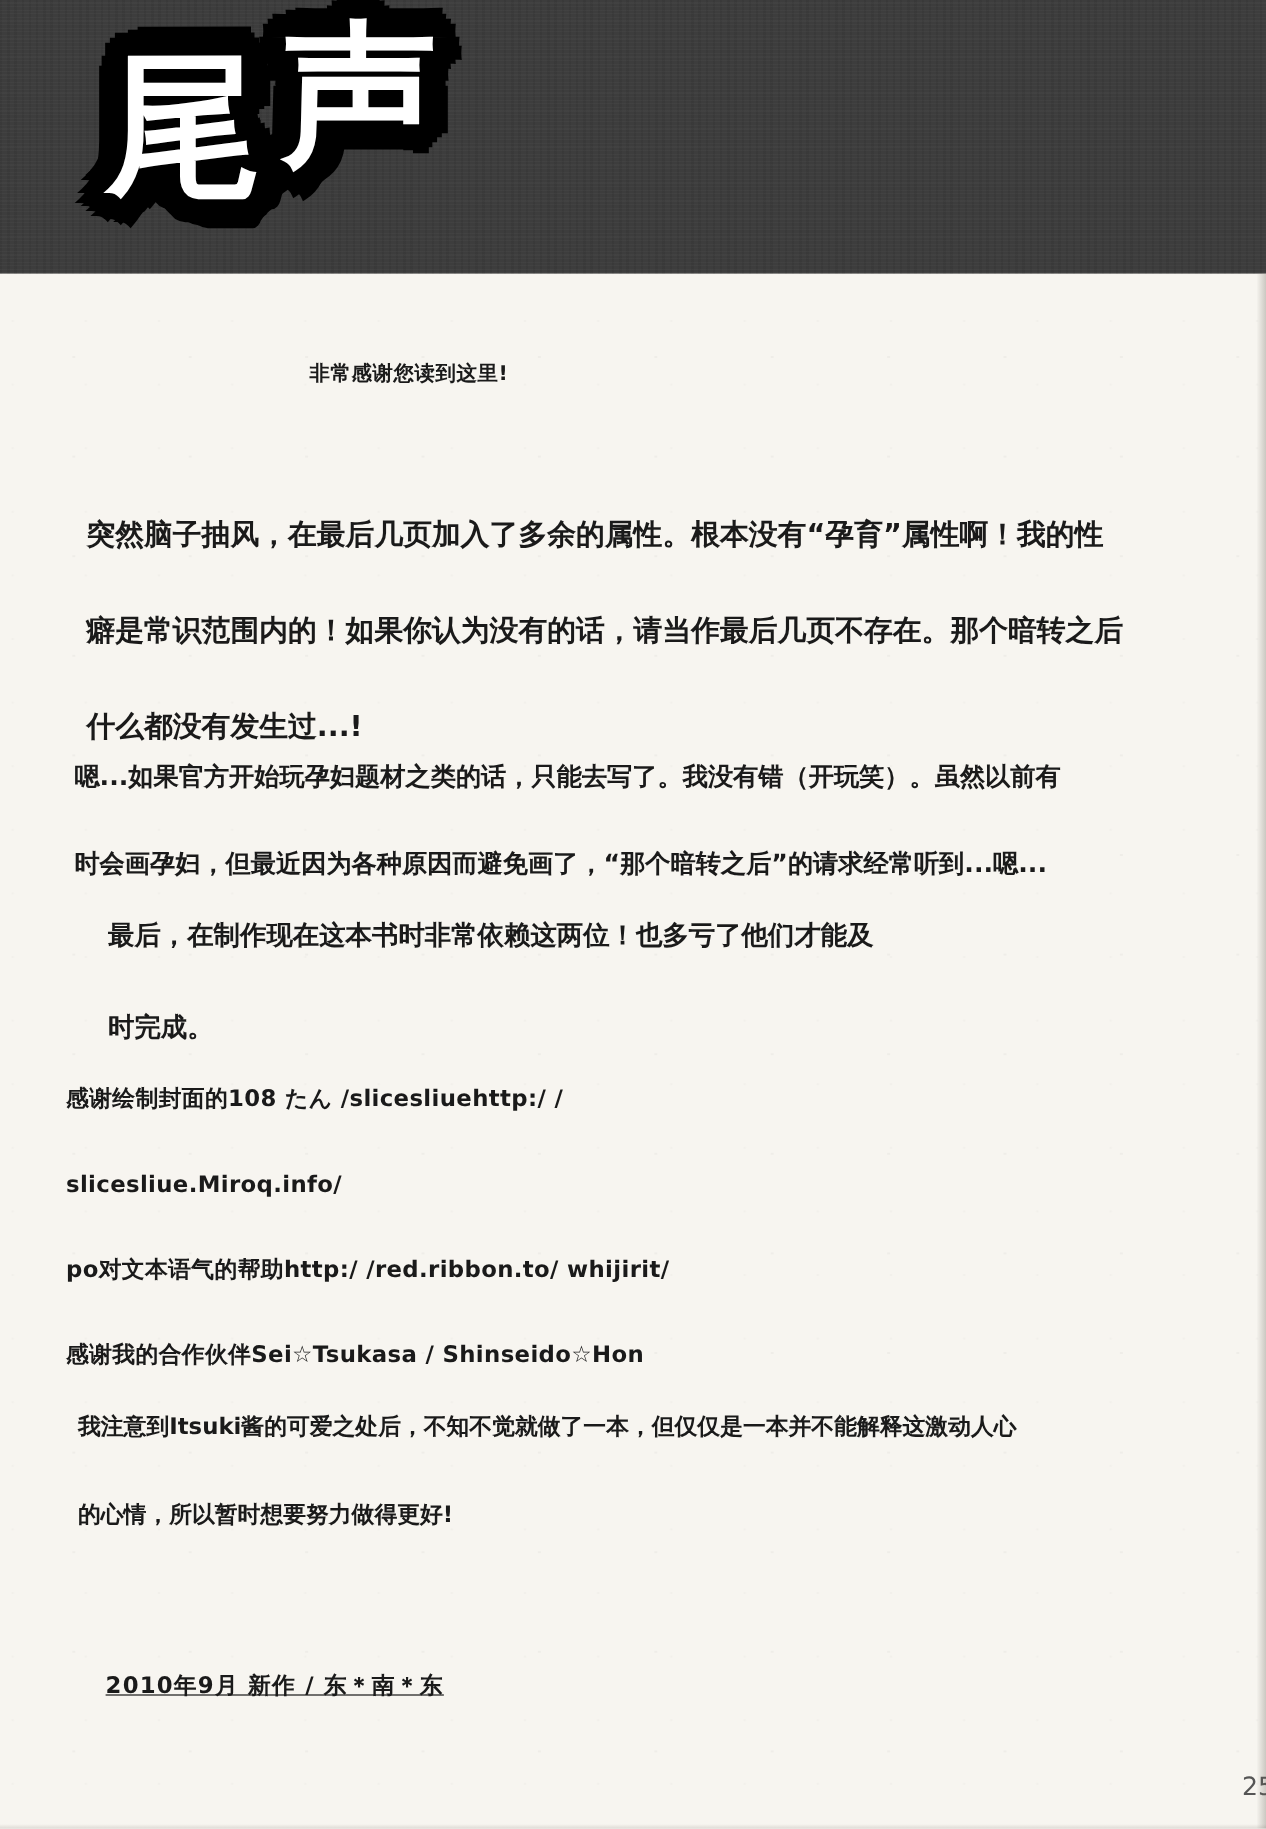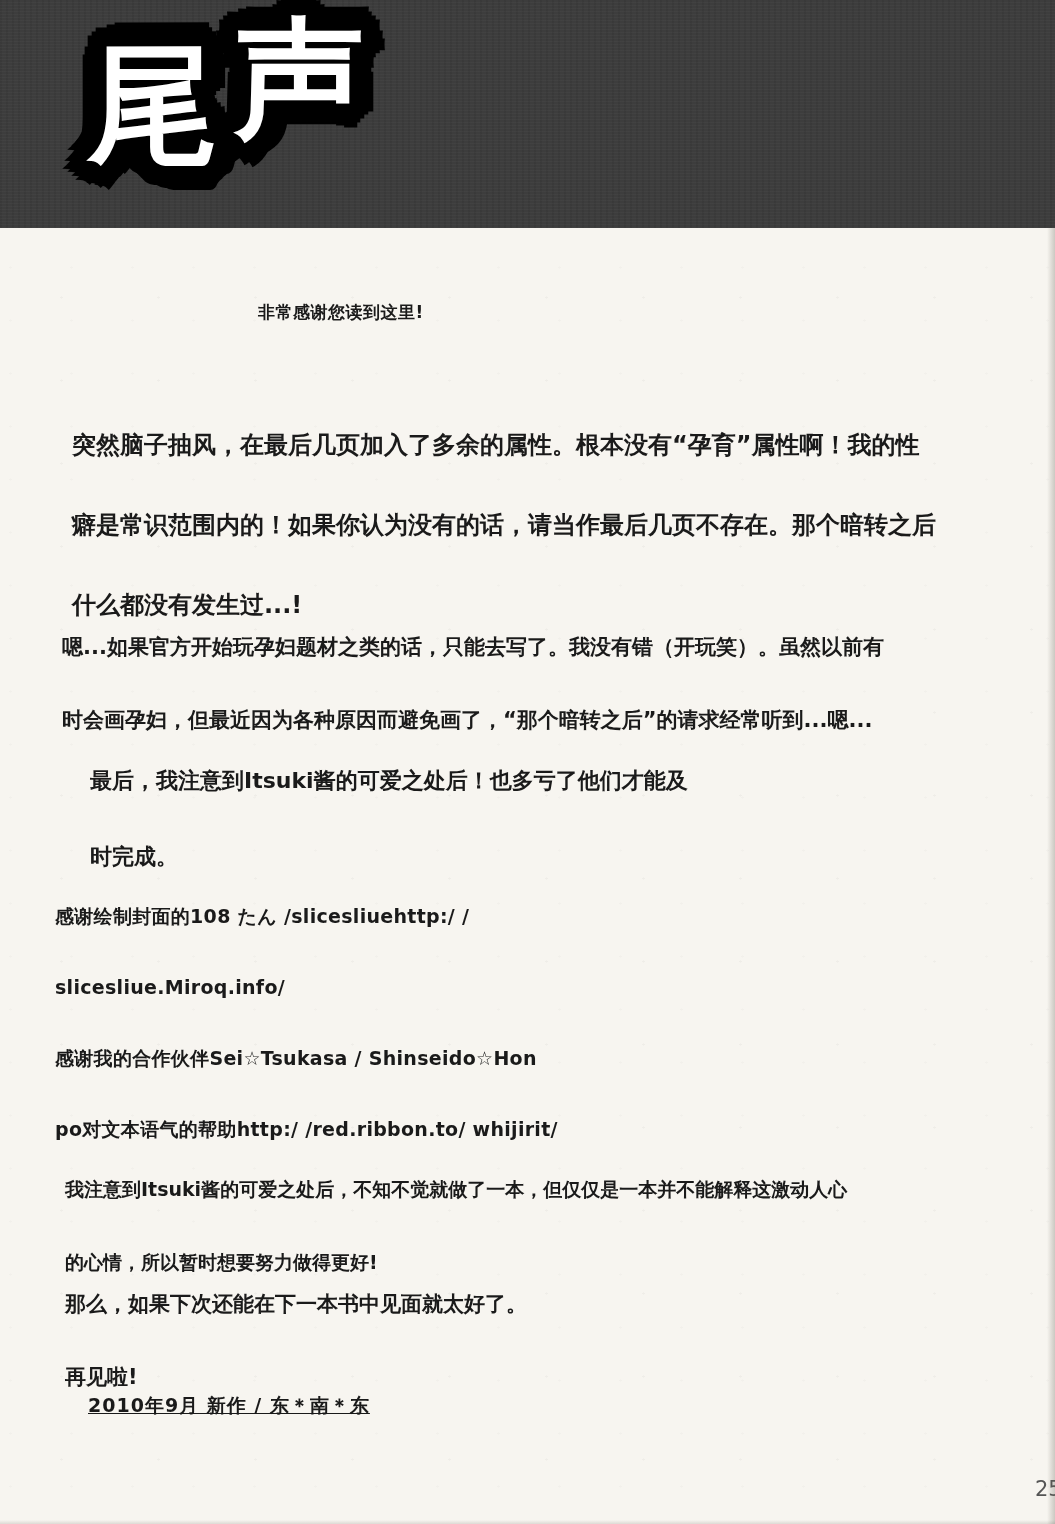--- a/index.html
+++ b/index.html
@@ -109,43 +109,39 @@
     <div class="line">癖是常识范围内的！如果你认为没有的话，请当作最后几页不存在。那个暗转之后</div>
     <div class="line">什么都没有发生过...!</div>
   </div>
 
   <div class="txt official-note">
     <div class="line">嗯...如果官方开始玩孕妇题材之类的话，只能去写了。我没有错（开玩笑）。虽然以前有</div>
     <div class="line">时会画孕妇，但最近因为各种原因而避免画了，“那个暗转之后”的请求经常听到...嗯...</div>
   </div>
 
   <div class="txt reliance-note">
-    <div class="line">最后，我注意到Itsuki酱的可爱之处后！也多亏了他们才能及</div>
+    <div class="line">最后，在制作现在这本书时非常依赖这两位！也多亏了他们才能及</div>
     <div class="line">时完成。</div>
   </div>
 
   <div class="txt credit-cover">
     <div class="line">感谢绘制封面的108 たん /slicesliuehttp:/ /</div>
     <div class="line">slicesliue.Miroq.info/</div>
   </div>
 
   <div class="txt credit-partner">
+    <div class="line">po对文本语气的帮助http:/ /red.ribbon.to/ whijirit/</div>
     <div class="line">感谢我的合作伙伴Sei☆Tsukasa / Shinseido☆Hon</div>
-    <div class="line">po对文本语气的帮助http:/ /red.ribbon.to/ whijirit/</div>
   </div>
 
   <div class="txt itsuki-note">
     <div class="line">我注意到Itsuki酱的可爱之处后，不知不觉就做了一本，但仅仅是一本并不能解释这激动人心</div>
     <div class="line">的心情，所以暂时想要努力做得更好!</div>
   </div>
 
-  <div class="txt farewell-note">
-    <div class="line">那么，如果下次还能在下一本书中见面就太好了。</div>
-    <div class="line">再见啦!</div>
-  </div>
 
   <div class="txt date-line">2010年9月 新作 / 东＊南＊东</div>
 
   <div class="page-number">25</div>
 
   <div class="edge-shadow-right"></div>
   <div class="edge-shadow-bottom"></div>
 
 </div>
 

